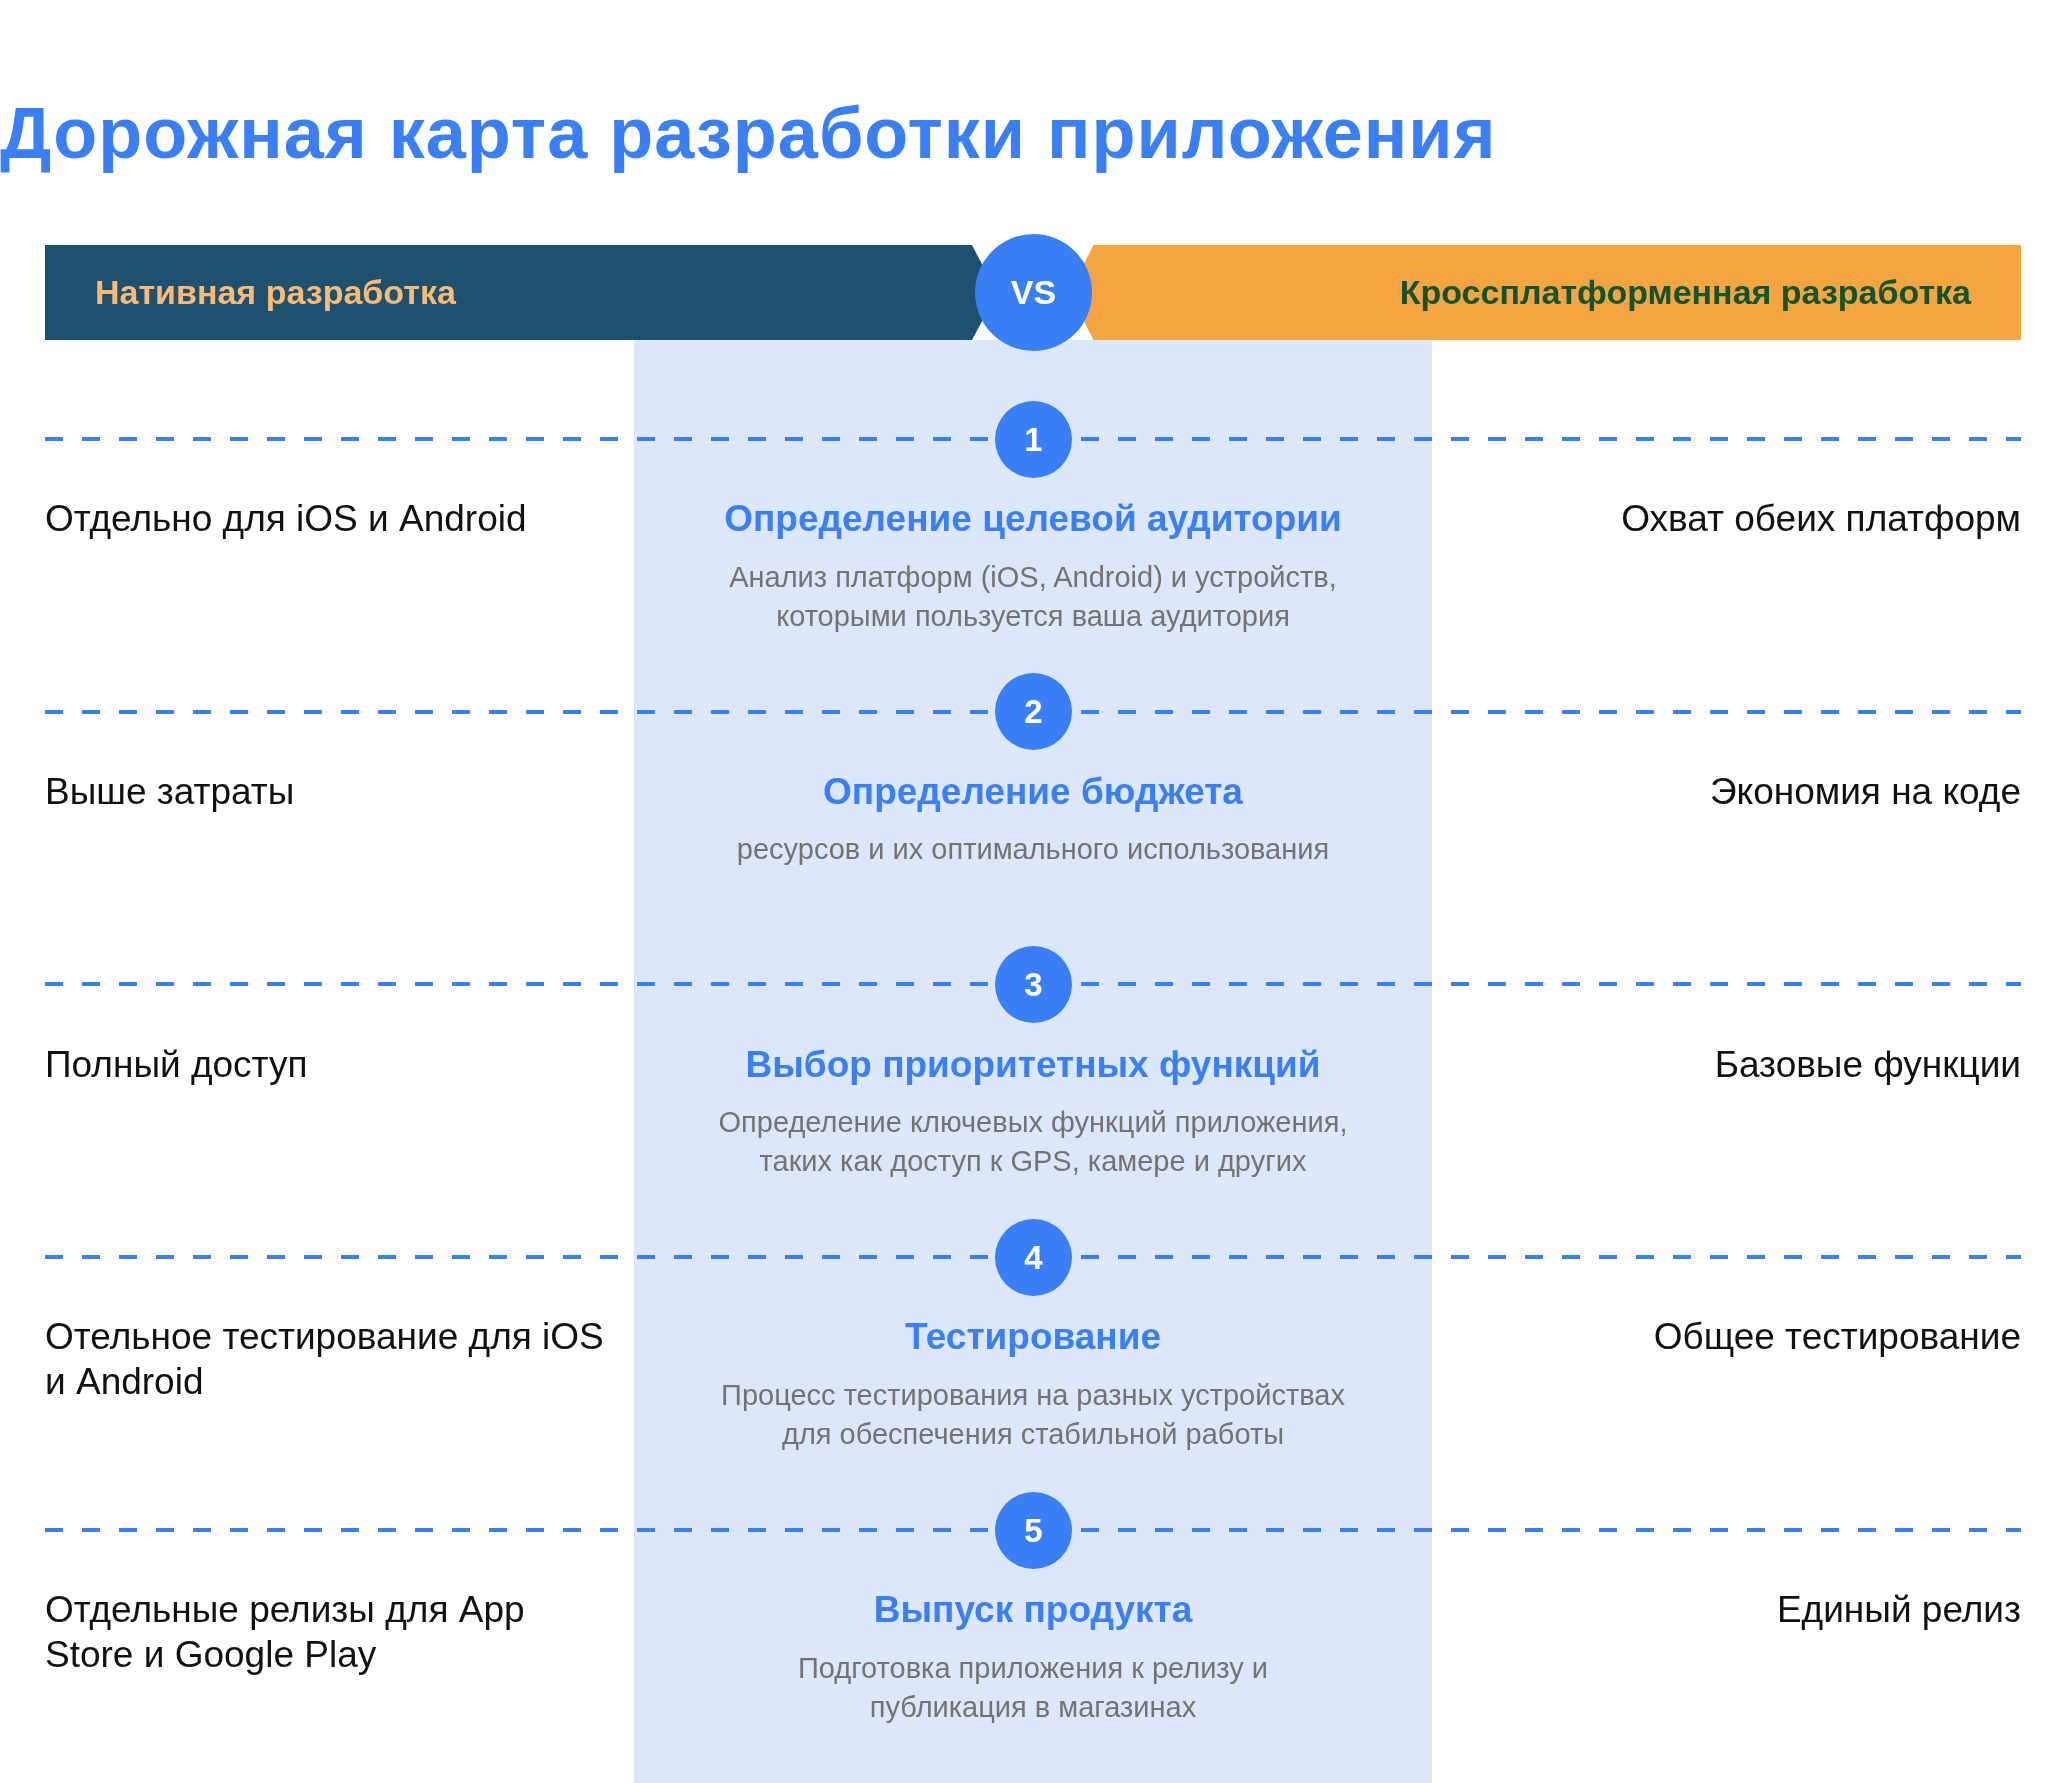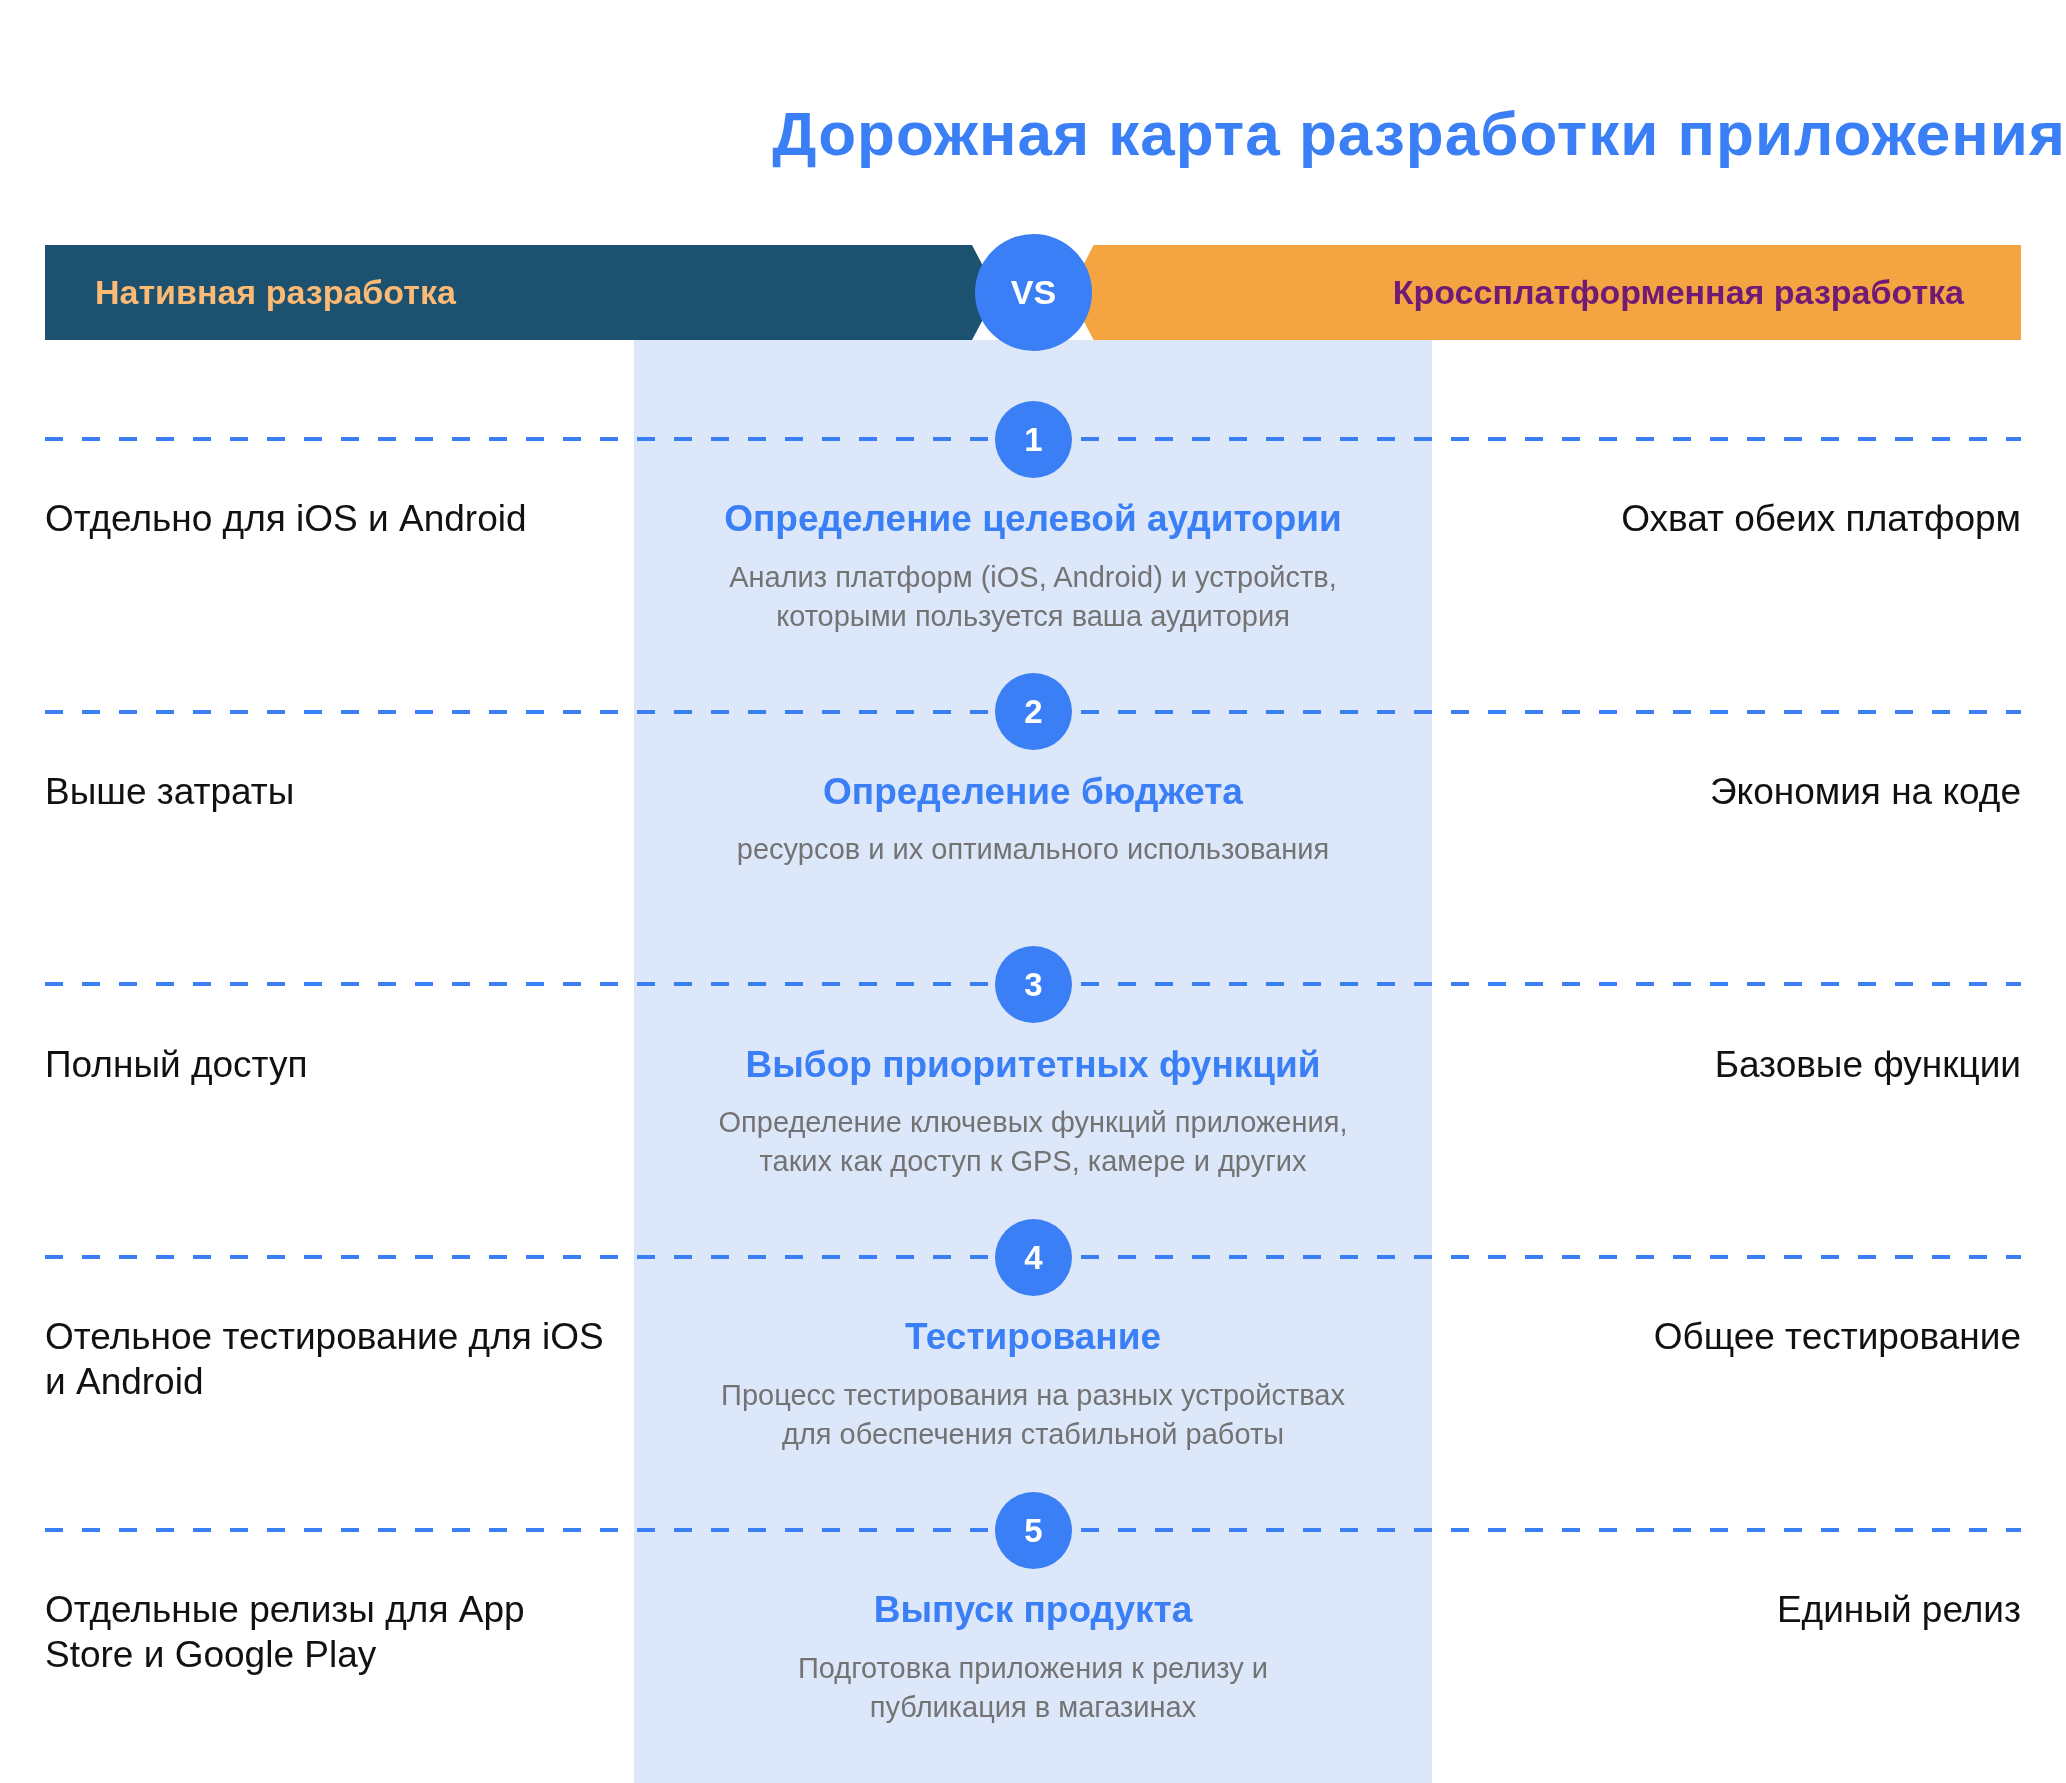--- a/index.html
+++ b/index.html
@@ -1,21 +1,21 @@
 <!DOCTYPE html>
 <html style="font-size:8.2px"><head>
 <meta charset="utf-8">
 <style>
   html,body{margin:0;padding:0;background:#ffffff;}
   body{width:2066px;height:1783px;position:relative;overflow:hidden;font-family:"Liberation Sans","DejaVu Sans",sans-serif;}
-  .title{position:absolute;left:0;width:2066px;top:77px;text-align:right;font-weight:700;font-size:62px;letter-spacing:1px;color:#3A7FF6;line-height:113px;white-space:nowrap;}
+  .title{position:absolute;left:0;width:2066px;top:77px;text-align:left;font-weight:700;font-size:72px;letter-spacing:1px;color:#3A7FF6;line-height:113px;white-space:nowrap;}
   .banner-left{position:absolute;left:45px;top:245px;width:952px;height:95px;background:#1C5170;clip-path:polygon(0 0,927px 0,952px 48px,927px 95px,0 95px);}
   .banner-right{position:absolute;left:1069px;top:245px;width:952px;height:95px;background:#F4A541;clip-path:polygon(24.6px 0,952px 0,952px 95px,24.6px 95px,0 48px);}
   .banner-left-label{position:absolute;left:50px;top:0;height:95px;line-height:95px;color:#fdba74;font-weight:700;font-size:34px;white-space:nowrap;}
-  .banner-right-label{position:absolute;right:57px;top:0;height:95px;line-height:95px;color:#701a75;font-weight:700;font-size:34px;white-space:nowrap;}
+  .banner-right-label{position:absolute;right:50px;top:0;height:95px;line-height:95px;color:#14532d;font-weight:700;font-size:34px;white-space:nowrap;}
   .vs{position:absolute;left:975px;top:234px;width:117px;height:117px;border-radius:50%;background:#3A7FF6;color:#ffffff;font-weight:700;font-size:34px;text-align:center;line-height:117px;}
   .panel{position:absolute;left:634px;top:340px;width:798px;height:1443px;background:#DCE8FA;}
   .dash{position:absolute;left:45px;width:1976px;height:4.1px;background-image:repeating-linear-gradient(90deg,#3A7FF6 0 18.4px,transparent 18.4px 37px);}
   .step-circle{position:absolute;width:77px;height:77px;border-radius:50%;background:#3A7FF6;color:#fff;font-weight:700;font-size:33px;text-align:center;line-height:77px;left:995px;}
   .left-text{position:absolute;left:45px;width:578px;font-size:37px;line-height:45px;color:#111111;}
   .right-text{position:absolute;right:45px;width:578px;text-align:right;font-size:37px;line-height:45px;color:#111111;}
   .step-title{position:absolute;left:634px;width:798px;text-align:center;font-weight:700;font-size:37px;line-height:45px;color:#3A7FF6;white-space:nowrap;}
   .step-desc{position:absolute;left:634px;width:798px;text-align:center;font-size:29px;line-height:39px;color:#737373;}
   .step-desc span{display:block;white-space:nowrap;}
 </style>

